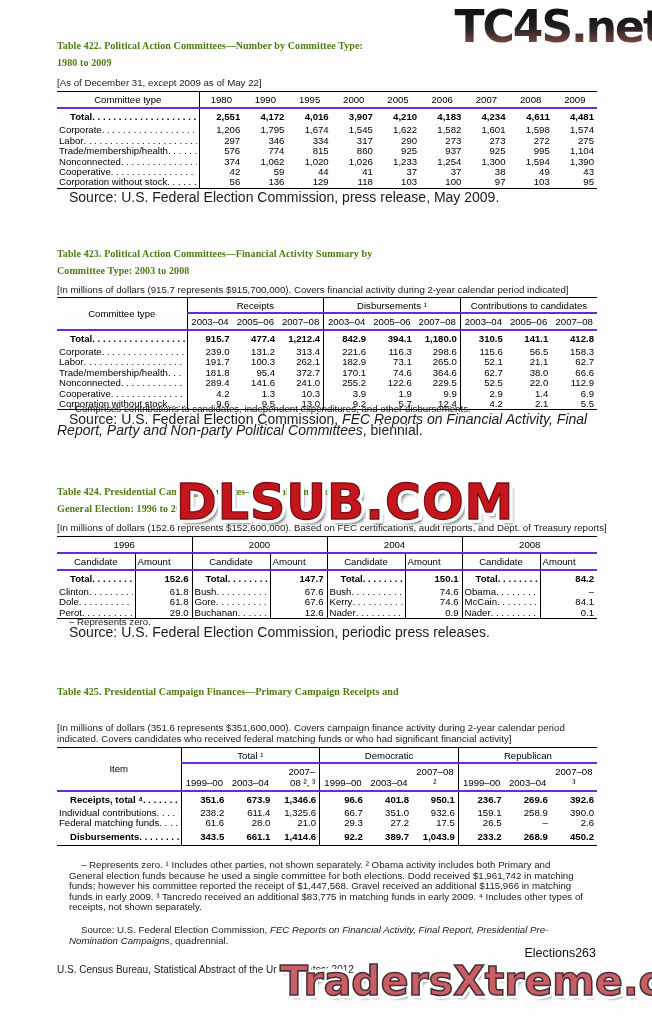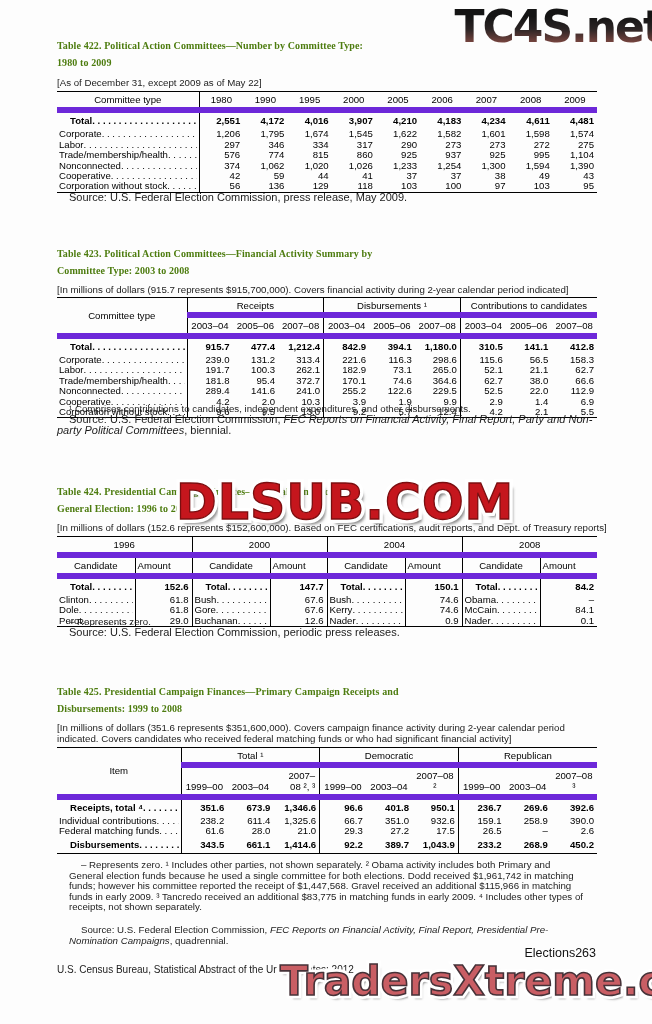--- a/index.html
+++ b/index.html
@@ -14,37 +14,37 @@
     line-height:17px;letter-spacing:.1px;color:#4d7c0f;
   }
   .note{font-size:9.7px;line-height:11px;color:#1c1c1c}
   .fn{font-size:9.7px;line-height:10.6px;color:#1c1c1c}
   .indent{text-indent:12px}
   .fnblock p{margin:12px;text-indent:12px}
 
   table{border-collapse:collapse;table-layout:fixed;width:540px;font-size:9.6px;color:#000;
         border-top:1.2px solid #000;border-bottom:1.2px solid #000}
   th{font-weight:400;padding:2px 2px;text-align:center;vertical-align:bottom}
-  thead th{border-bottom:6px solid #6d28d9}
+  thead th{border-bottom:2px solid #6d28d9}
   th.stubh{vertical-align:middle}
   th.gh{padding:1.5px 2px}
   th.yh{padding:1.5px 3px 2px}
   th.yh.wrap{white-space:pre-line;text-align:right;padding-right:4px}
   th.ah{text-align:left;padding-right:4px}
   .vr{border-right:1px solid #000}
   td{padding:0 2px 0 2px;line-height:10.4px;vertical-align:bottom}
   td.num{text-align:right;padding-right:3px}
   tr.b{font-weight:700}
   tbody tr.b td{padding-top:3px;padding-bottom:3px}
   tbody tr.b .lbl{padding-left:11px}
   .sf{display:flex;align-items:flex-end}
   .lbl{white-space:nowrap}
   .dots{flex:1;overflow:hidden;white-space:nowrap}
   .dots::after{content:" . . . . . . . . . . . . . . . . . . . . . . . . . . . . . . . . . . . . . . . . . . . . . . . . . ."}
-  .src{font-size:11px;line-height:10.6px;color:#1c1c1c}
+  .src{font-size:14px;line-height:10.6px;color:#1c1c1c}
 
   .pageinfo{font-size:12.5px;color:#111}
   .pageinfo .pgnum{margin-left:0}
   .imprint{font-size:10px;color:#222}
 
   
   .wm{position:absolute;font-family:"DejaVu Sans",sans-serif;font-weight:700;white-space:nowrap}
   .wm-top{top:1px;right:-10px;font-size:44px;letter-spacing:-2px;z-index:0;color:#4a332e}
   @supports ((-webkit-background-clip:text)){
     .wm-top{background:linear-gradient(180deg,#141414 30%,#2b2424 55%,#96524a 92%);
@@ -330,21 +330,21 @@
           <td class="num">112.9</td>
         </tr>
         <tr>
           <td class="stub vr">
             <div class="sf">
               <span class="lbl">Cooperative</span>
               <span class="dots"></span>
             </div>
           </td>
           <td class="num">4.2</td>
-          <td class="num">2.0</td>
+          <td class="num">1.3</td>
           <td class="num vr">10.3</td>
           <td class="num">3.9</td>
           <td class="num">1.9</td>
           <td class="num vr">9.9</td>
           <td class="num">2.9</td>
           <td class="num">1.4</td>
           <td class="num">6.9</td>
         </tr>
         <tr>
           <td class="stub vr">
@@ -524,21 +524,20 @@
           </td>
           <td class="num">0.1</td>
         </tr>
       </tbody>
   </table>
   <div class="abs fn" style="top:617px;left:69px">– Represents zero.</div>
   <div class="abs src" style="top:627px;left:69px">Source: U.S. Federal Election Commission, periodic press releases.</div>
 
   <div class="abs ttl" style="top:683px;left:57px;width:545px">
     <div>Table 425. Presidential Campaign Finances—Primary Campaign Receipts and</div>
-    <div>Disbursements: 1999 to 2008</div>
   </div>
   <div class="abs note" style="top:722px;left:57px;width:540px">[In millions of dollars (351.6 represents $351,600,000). Covers campaign finance activity during 2-year calendar period indicated. Covers candidates who received federal matching funds or who had significant financial activity]</div>
 
   <table class="abs" style="top:747px;left:57px">
     <colgroup>
         <col style="width:124px">
       </colgroup>
     <thead>
       <tr>
         <th class="stubh vr" rowspan="2">Item</th>

